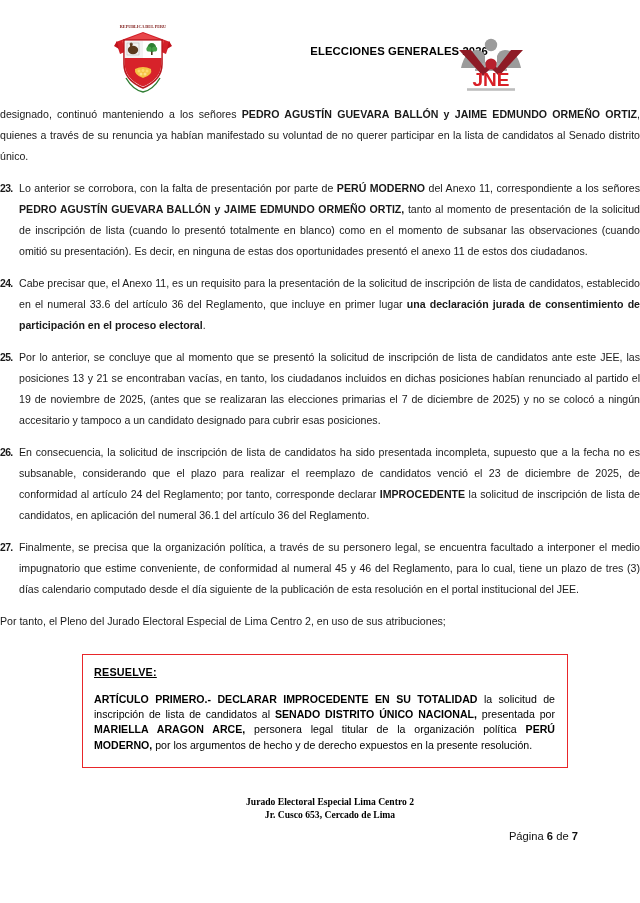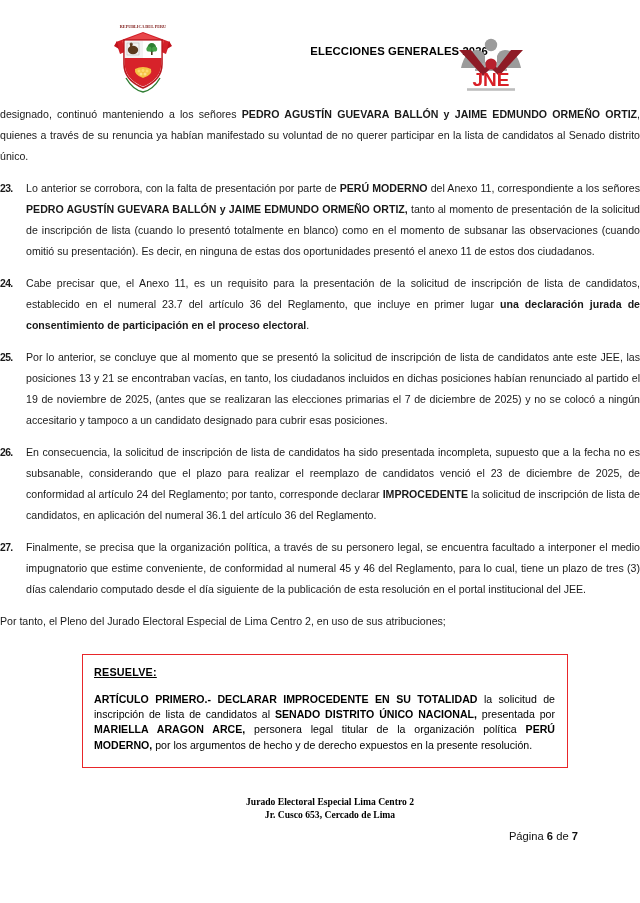--- a/index.html
+++ b/index.html
@@ -75,21 +75,21 @@
     color: #1a1a1a;
   }
   .plain-para {
     margin-left: 89px;
     margin-right: 72px;
   }
   .numbered {
     position: relative;
     margin-left: 89px;
     margin-right: 72px;
-    padding-left: 26px;
+    padding-left: 19px;
   }
   .numbered .num {
     position: absolute;
     left: 0;
     top: 0;
     font-weight: bold;
     font-size: 10.4px;
     letter-spacing: -0.6px;
   }
   b { font-weight: bold; }
@@ -225,21 +225,21 @@
 
   <div class="content">
 
     <p class="para plain-para"><span>designado, continuó manteniendo a los señores </span><b>PEDRO AGUSTÍN GUEVARA BALLÓN y JAIME EDMUNDO ORMEÑO ORTIZ</b><span>, quienes a través de su renuncia ya habían manifestado su voluntad de no querer participar en la lista de candidatos al Senado distrito único.</span></p>
 
     <p class="para numbered">
       <span class="num">23.</span><span>Lo anterior se corrobora, con la falta de presentación por parte de </span><b>PERÚ MODERNO</b><span> del Anexo 11, correspondiente a los señores </span><b>PEDRO AGUSTÍN GUEVARA BALLÓN y JAIME EDMUNDO ORMEÑO ORTIZ,</b><span> tanto al momento de presentación de la solicitud de inscripción de lista (cuando lo presentó totalmente en blanco) como en el momento de subsanar las observaciones (cuando omitió su presentación). Es decir, en ninguna de estas dos oportunidades presentó el anexo 11 de estos dos ciudadanos.</span>
     </p>
 
     <p class="para numbered">
-      <span class="num">24.</span><span>Cabe precisar que, el Anexo 11, es un requisito para la presentación de la solicitud de inscripción de lista de candidatos, establecido en el numeral 23.7 del artículo 36 del Reglamento, que incluye en primer lugar </span><b>una declaración jurada de consentimiento de participación en el proceso electoral</b><span>.</span>
+      <span class="num">24.</span><span>Cabe precisar que, el Anexo 11, es un requisito para la presentación de la solicitud de inscripción de lista de candidatos, establecido en el numeral 33.6 del artículo 36 del Reglamento, que incluye en primer lugar </span><b>una declaración jurada de consentimiento de participación en el proceso electoral</b><span>.</span>
     </p>
 
     <p class="para numbered">
       <span class="num">25.</span><span>Por lo anterior, se concluye que al momento que se presentó la solicitud de inscripción de lista de candidatos ante este JEE, las posiciones 13 y 21 se encontraban vacías, en tanto, los ciudadanos incluidos en dichas posiciones habían renunciado al partido el 19 de noviembre de 2025, (antes que se realizaran las elecciones primarias el 7 de diciembre de 2025) y no se colocó a ningún accesitario y tampoco a un candidato designado para cubrir esas posiciones.</span>
     </p>
 
     <p class="para numbered">
       <span class="num">26.</span><span>En consecuencia, la solicitud de inscripción de lista de candidatos ha sido presentada incompleta, supuesto que a la fecha no es subsanable, considerando que el plazo para realizar el reemplazo de candidatos venció el 23 de diciembre de 2025, de conformidad al artículo 24 del Reglamento; por tanto, corresponde declarar </span><b>IMPROCEDENTE</b><span> la solicitud de inscripción de lista de candidatos, en aplicación del numeral 36.1 del artículo 36 del Reglamento.</span>
     </p>
 

